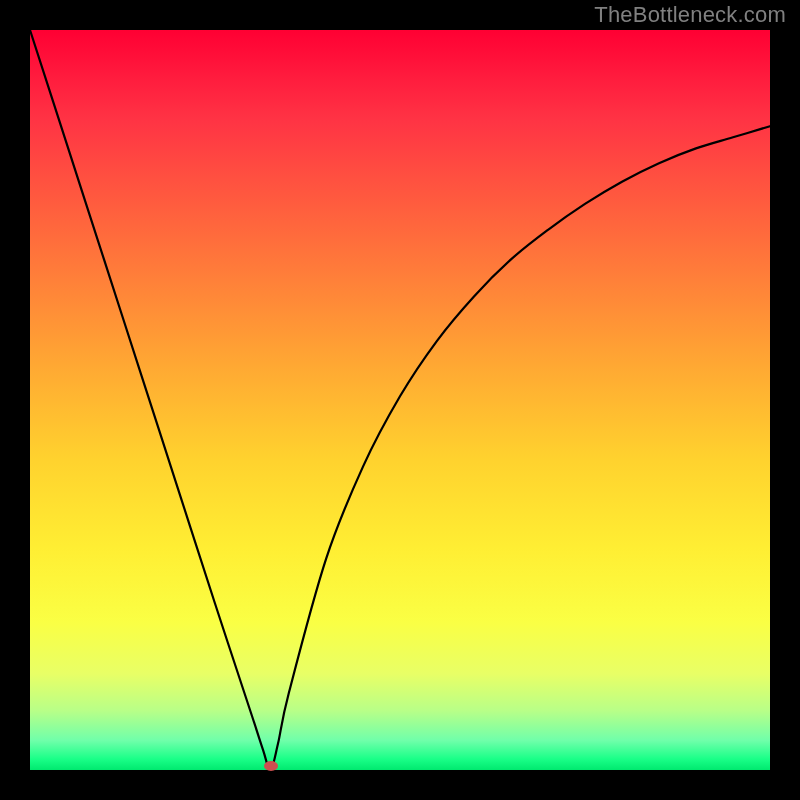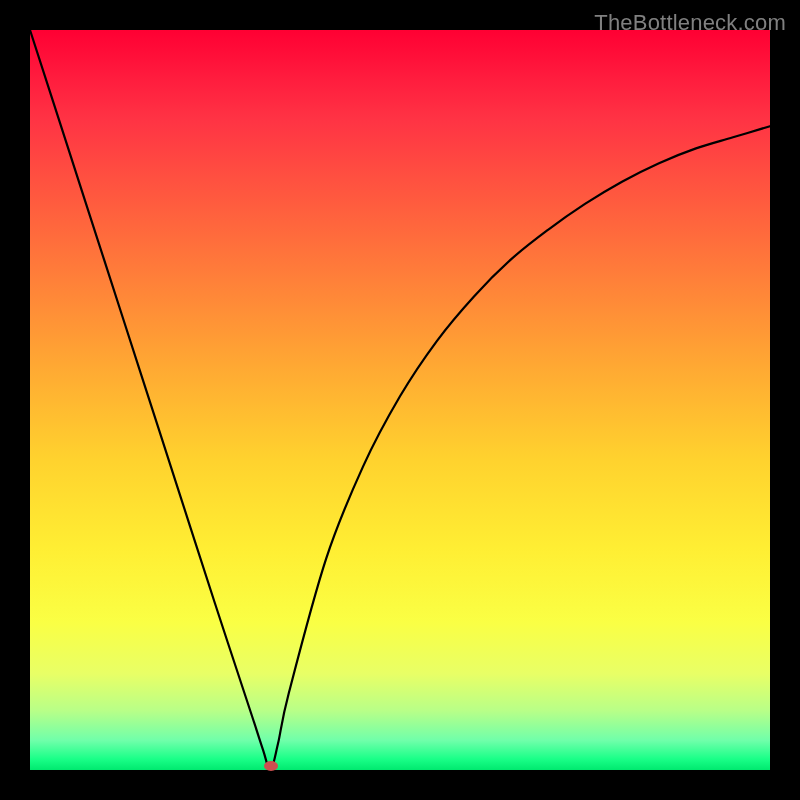--- a/index.html
+++ b/index.html
@@ -35,21 +35,21 @@
       #faff44 80%,
       #e8ff66 87%,
       #b8ff88 92%,
       #70ffaa 96%,
       #1aff88 98.5%,
       #00e96f 100%
     );
   }
   .watermark {
     position: absolute;
-    top: 10px;
+    top: 2px;
     right: 14px;
     color: #808080;
     font-size: 22px;
     font-weight: 500;
     letter-spacing: 0.2px;
     user-select: none;
   }
   svg.curve {
     position: absolute;
     left: 0;

